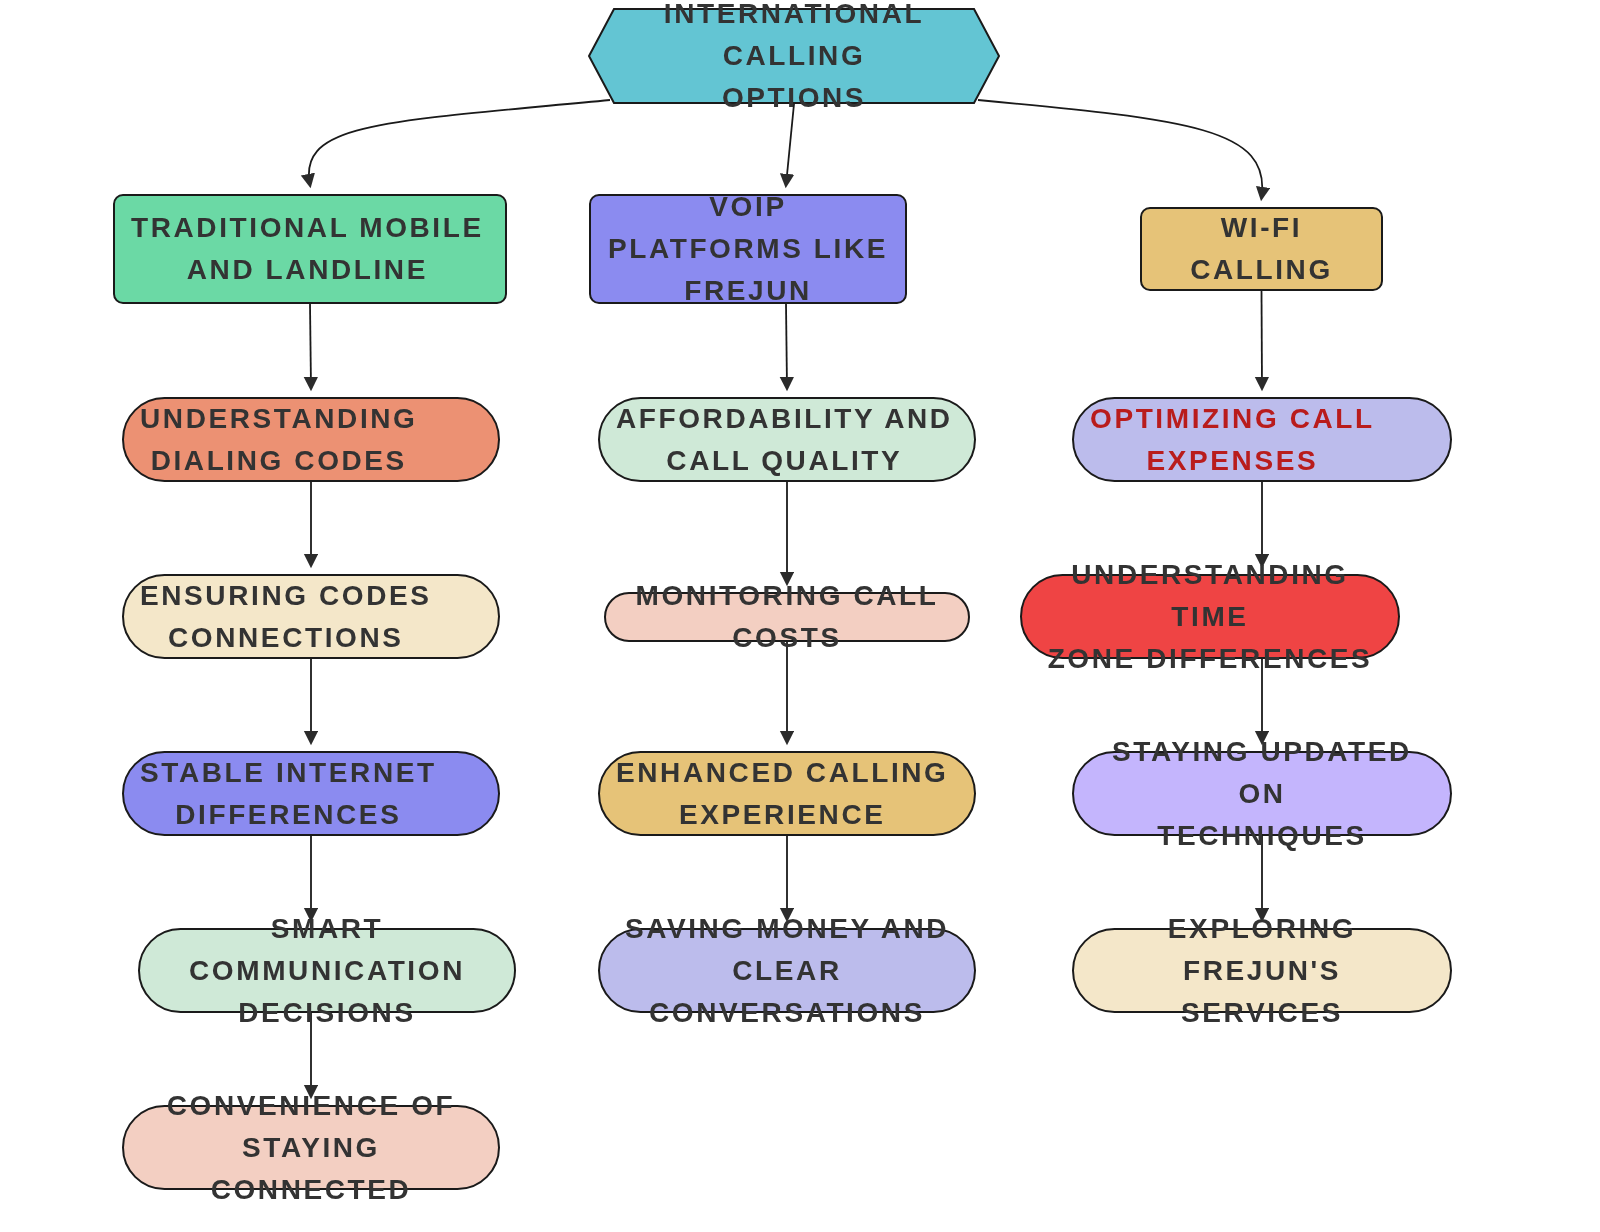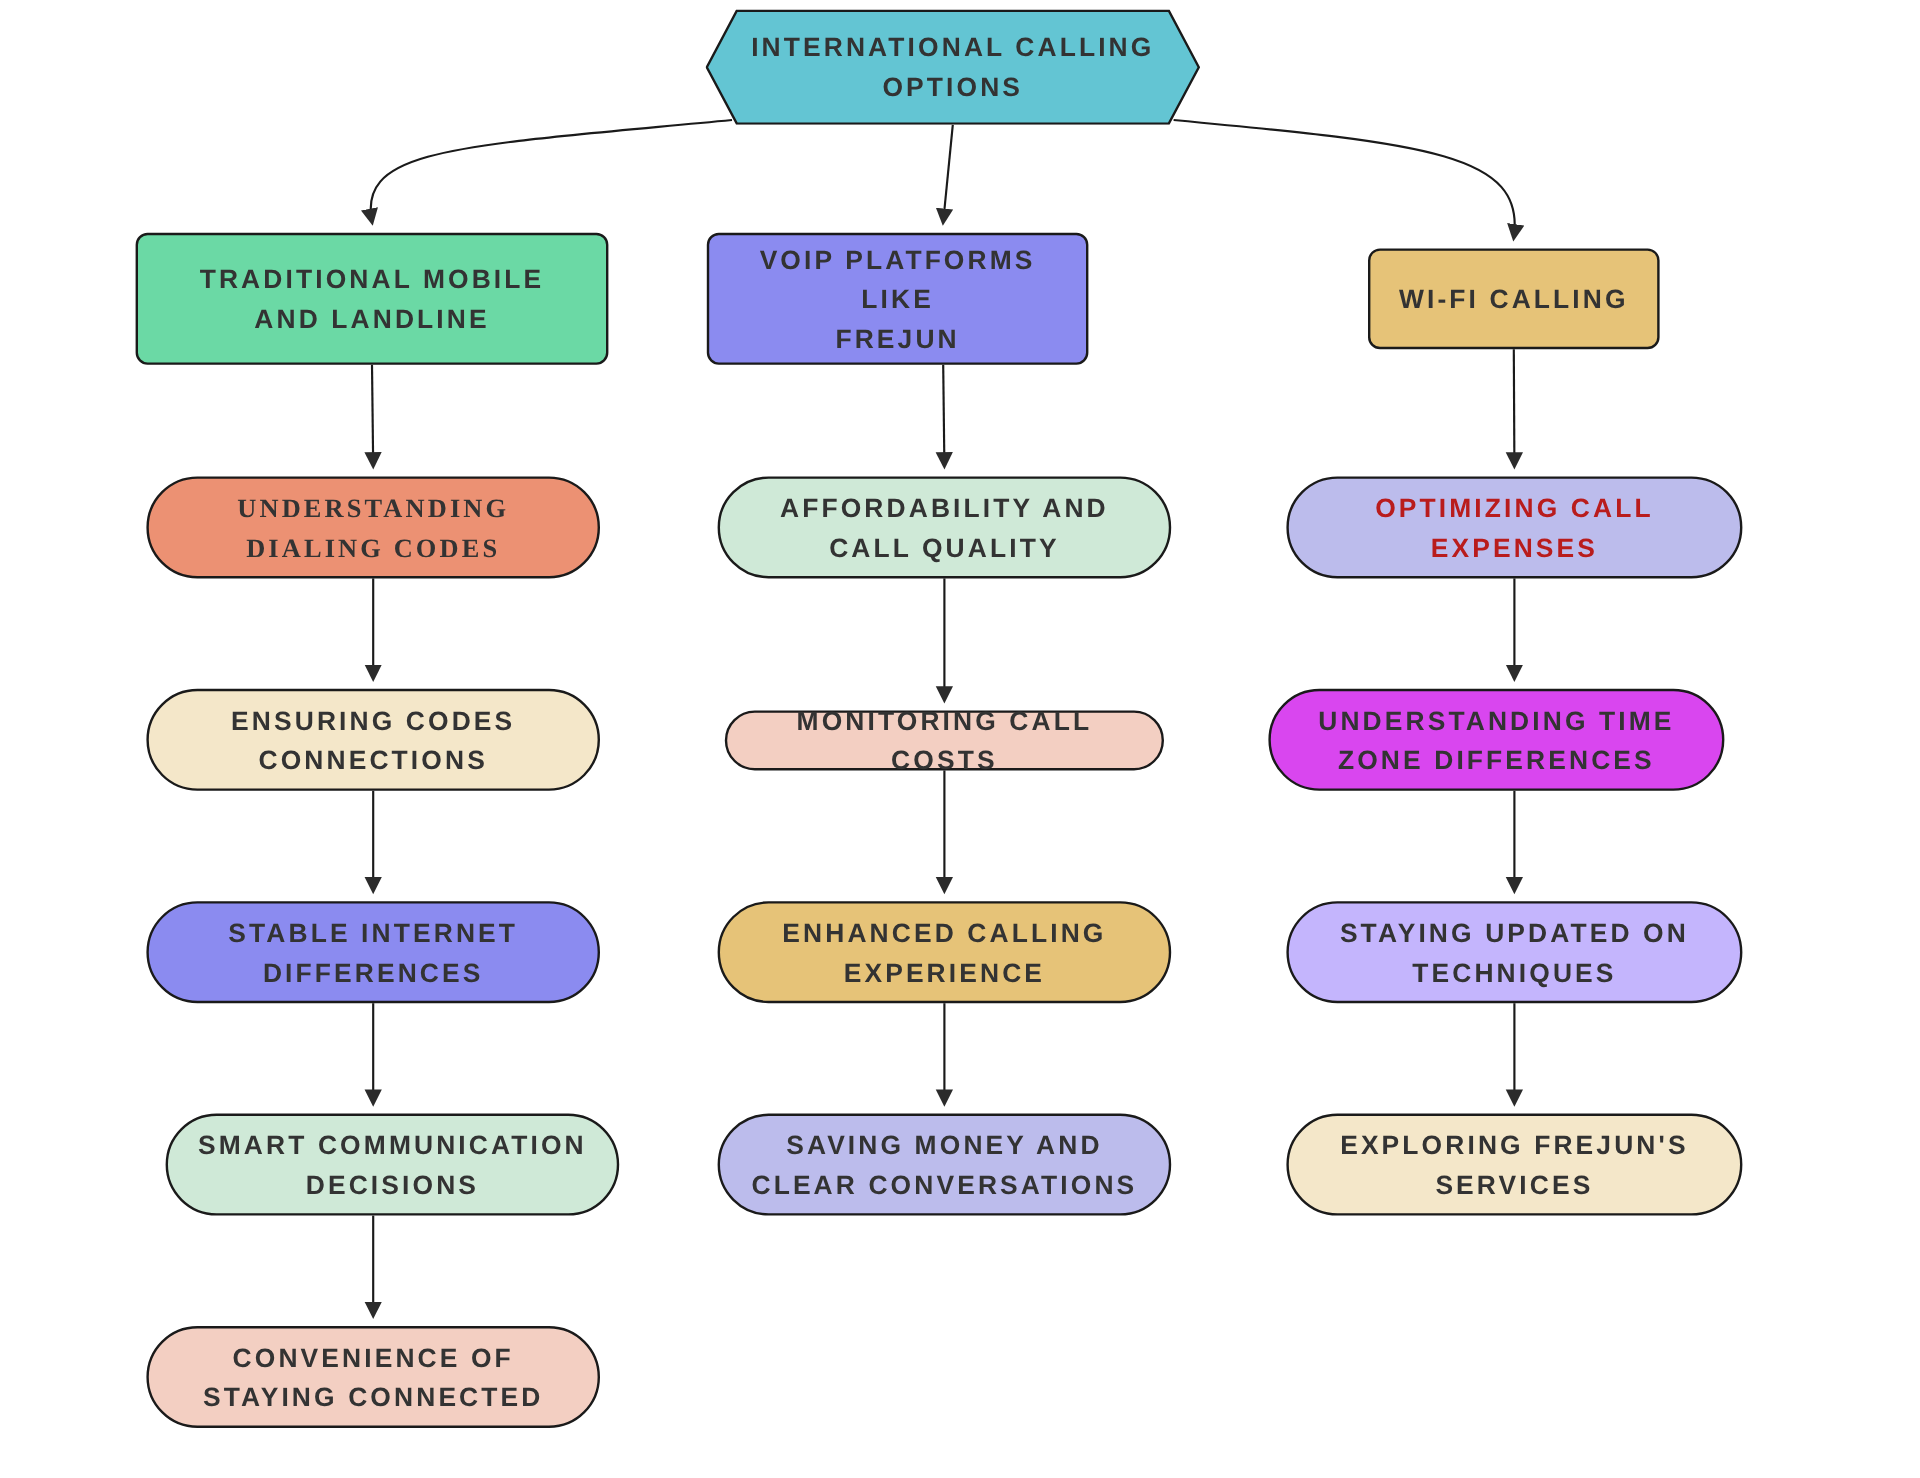--- a/index.html
+++ b/index.html
@@ -24,27 +24,26 @@
     width: 1600px;
     height: 1232px;
     pointer-events: none;
   }
   .node {
     position: absolute;
     box-sizing: border-box;
     border: 2px solid #1a1a1a;
     display: flex;
     align-items: center;
-    justify-content: center;
     text-align: center;
     color: #333333;
     font-weight: bold;
     letter-spacing: 2.6px;
     line-height: 1.5;
-    font-size: 22px;
+    font-size: 28px;
     padding: 4px 16px;
     z-index: 2;
   }
   .shape-rect {
     border-radius: 10px;
   }
   .shape-stadium {
     border-radius: 999px;
   }
   .shape-hex {
@@ -101,21 +100,21 @@
         <svg class="hex-svg" viewBox="0 0 412 96" preserveAspectRatio="none">
           <path d="M26,1 L386,1 L411,48 L386,95 L26,95 L1,48 Z" fill="#63c5d3" stroke="#1a1a1a" stroke-width="2"></path>
         </svg>
         <span class="node-label">INTERNATIONAL CALLING
 OPTIONS</span>
       </div>
       <div class="node shape-rect" style="left: 113px; top: 194px; width: 394px; height: 110px; background: rgb(107, 217, 165); border-color: rgb(26, 26, 26); color: rgb(51, 51, 51);">
         <span class="node-label">TRADITIONAL MOBILE
 AND LANDLINE</span>
       </div>
-      <div class="node shape-stadium" style="left: 122px; top: 397px; width: 378px; height: 85px; background: rgb(236, 145, 115); border-color: rgb(26, 26, 26); color: rgb(51, 51, 51); font-family: Liberation Serif, serif;">
+      <div class="node shape-stadium" style="left: 122px; top: 397px; width: 378px; height: 85px; background: rgb(236, 145, 115); border-color: rgb(26, 26, 26); color: rgb(51, 51, 51);">
         <span class="node-label">UNDERSTANDING
 DIALING CODES</span>
       </div>
       <div class="node shape-stadium" style="left: 122px; top: 574px; width: 378px; height: 85px; background: rgb(244, 231, 201); border-color: rgb(26, 26, 26); color: rgb(51, 51, 51);">
         <span class="node-label">ENSURING CODES
 CONNECTIONS</span>
       </div>
       <div class="node shape-stadium" style="left: 122px; top: 751px; width: 378px; height: 85px; background: rgb(139, 139, 240); border-color: rgb(26, 26, 26); color: rgb(51, 51, 51);">
         <span class="node-label">STABLE INTERNET
 DIFFERENCES</span>
@@ -147,21 +146,21 @@
         <span class="node-label">SAVING MONEY AND
 CLEAR CONVERSATIONS</span>
       </div>
       <div class="node shape-rect" style="left: 1140px; top: 207px; width: 243px; height: 84px; background: rgb(230, 195, 120); border-color: rgb(26, 26, 26); color: rgb(51, 51, 51);">
         <span class="node-label">WI-FI CALLING</span>
       </div>
       <div class="node shape-stadium" style="left: 1072px; top: 397px; width: 380px; height: 85px; background: rgb(188, 188, 236); border-color: rgb(26, 26, 26); color: #b91c1c;">
         <span class="node-label">OPTIMIZING CALL
 EXPENSES</span>
       </div>
-      <div class="node shape-stadium" style="left: 1057px; top: 574px; width: 380px; height: 85px; background: #d946ef; border-color: rgb(26, 26, 26); color: rgb(51, 51, 51);">
+      <div class="node shape-stadium" style="left: 1020px; top: 574px; width: 380px; height: 85px; background: #ef4444; border-color: rgb(26, 26, 26); color: rgb(51, 51, 51);">
         <span class="node-label">UNDERSTANDING TIME
 ZONE DIFFERENCES</span>
       </div>
       <div class="node shape-stadium" style="left: 1072px; top: 751px; width: 380px; height: 85px; background: #c4b5fd; border-color: rgb(26, 26, 26); color: rgb(51, 51, 51);">
         <span class="node-label">STAYING UPDATED ON
 TECHNIQUES</span>
       </div>
       <div class="node shape-stadium" style="left: 1072px; top: 928px; width: 380px; height: 85px; background: rgb(244, 231, 201); border-color: rgb(26, 26, 26); color: rgb(51, 51, 51);">
         <span class="node-label">EXPLORING FREJUN'S
 SERVICES</span>

